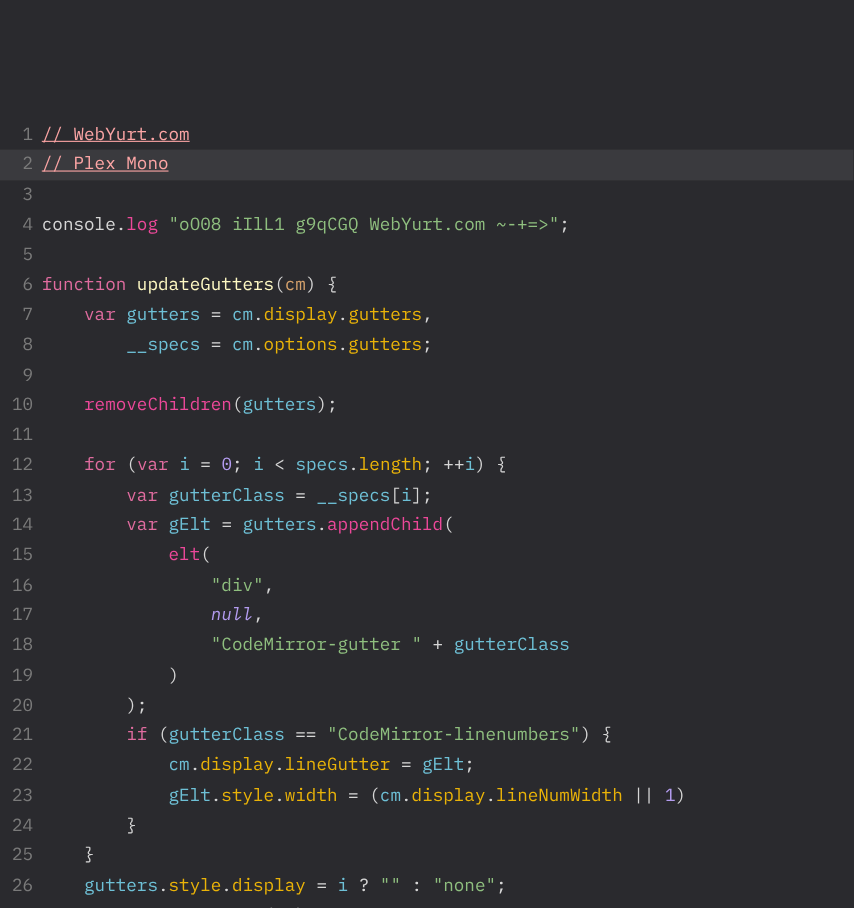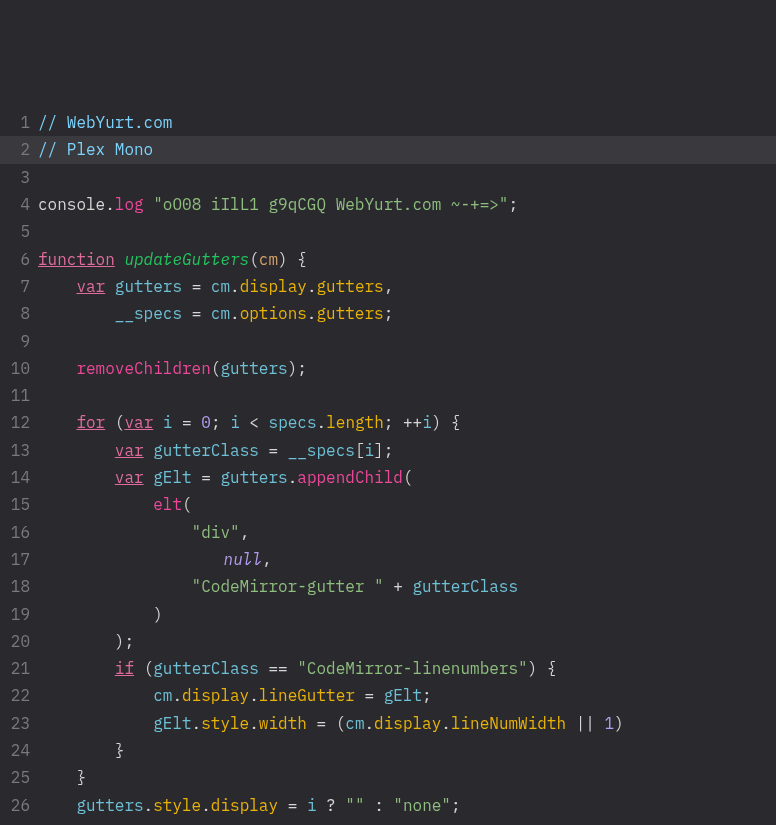--- a/index.html
+++ b/index.html
@@ -28,32 +28,32 @@
     width: 38px;
     text-align: right;
     padding-right: 8px;
     color: #7a7a7a;
     flex-shrink: 0;
     user-select: none;
   }
   .code {
     flex: 1;
   }
-  .tok-comment   { color: #7dd3fc; }
+  .tok-comment   { color: #fca5a5; text-decoration: underline; }
   .tok-ident     { color: #d6d6d6; }
-  .tok-keyword   { color: #e06c9f; text-decoration: underline; }
-  .tok-def       { color: #22c55e; font-style: italic; }
+  .tok-keyword   { color: #e06c9f; }
+  .tok-def       { color: #fef9c3; }
   .tok-func      { color: #ec4899; }
   .tok-variable  { color: #6ec0d6; }
   .tok-property  { color: #eab308; }
   .tok-punct     { color: #d6d6d6; }
   .tok-operator  { color: #d6d6d6; }
   .tok-string    { color: #8fbf7f; }
   .tok-number    { color: #b49cf0; }
-  .tok-atom      { color: #b49cf0; font-style: italic; margin-left: 32px; }
+  .tok-atom      { color: #b49cf0; font-style: italic; }
   .tok-param     { color: #d6a26c; }
 </style>
 </head>
 <body>
 
 
 
 <div class="editor"><div class="line"><div class="gutter">1</div><div class="code"><span class="tok-comment">// WebYurt.com</span></div></div><div class="line highlighted"><div class="gutter">2</div><div class="code"><span class="tok-comment">// Plex Mono</span></div></div><div class="line"><div class="gutter">3</div><div class="code"></div></div><div class="line"><div class="gutter">4</div><div class="code"><span class="tok-ident">console</span><span class="tok-punct">.</span><span class="tok-func">log</span><span class="tok-ident"> </span><span class="tok-string">"oO08 iIlL1 g9qCGQ WebYurt.com ~-+=&gt;"</span><span class="tok-punct">;</span></div></div><div class="line"><div class="gutter">5</div><div class="code"></div></div><div class="line"><div class="gutter">6</div><div class="code"><span class="tok-keyword">function</span><span class="tok-ident"> </span><span class="tok-def">updateGutters</span><span class="tok-punct">(</span><span class="tok-param">cm</span><span class="tok-punct">)</span><span class="tok-ident"> </span><span class="tok-punct">{</span></div></div><div class="line"><div class="gutter">7</div><div class="code"><span class="tok-ident">    </span><span class="tok-keyword">var</span><span class="tok-ident"> </span><span class="tok-variable">gutters</span><span class="tok-ident"> </span><span class="tok-operator">=</span><span class="tok-ident"> </span><span class="tok-variable">cm</span><span class="tok-punct">.</span><span class="tok-property">display</span><span class="tok-punct">.</span><span class="tok-property">gutters</span><span class="tok-punct">,</span></div></div><div class="line"><div class="gutter">8</div><div class="code"><span class="tok-ident">        </span><span class="tok-variable">__specs</span><span class="tok-ident"> </span><span class="tok-operator">=</span><span class="tok-ident"> </span><span class="tok-variable">cm</span><span class="tok-punct">.</span><span class="tok-property">options</span><span class="tok-punct">.</span><span class="tok-property">gutters</span><span class="tok-punct">;</span></div></div><div class="line"><div class="gutter">9</div><div class="code"></div></div><div class="line"><div class="gutter">10</div><div class="code"><span class="tok-ident">    </span><span class="tok-func">removeChildren</span><span class="tok-punct">(</span><span class="tok-variable">gutters</span><span class="tok-punct">)</span><span class="tok-punct">;</span></div></div><div class="line"><div class="gutter">11</div><div class="code"></div></div><div class="line"><div class="gutter">12</div><div class="code"><span class="tok-ident">    </span><span class="tok-keyword">for</span><span class="tok-ident"> </span><span class="tok-punct">(</span><span class="tok-keyword">var</span><span class="tok-ident"> </span><span class="tok-variable">i</span><span class="tok-ident"> </span><span class="tok-operator">=</span><span class="tok-ident"> </span><span class="tok-number">0</span><span class="tok-punct">;</span><span class="tok-ident"> </span><span class="tok-variable">i</span><span class="tok-ident"> </span><span class="tok-operator">&lt;</span><span class="tok-ident"> </span><span class="tok-variable">specs</span><span class="tok-punct">.</span><span class="tok-property">length</span><span class="tok-punct">;</span><span class="tok-ident"> </span><span class="tok-operator">++</span><span class="tok-variable">i</span><span class="tok-punct">)</span><span class="tok-ident"> </span><span class="tok-punct">{</span></div></div><div class="line"><div class="gutter">13</div><div class="code"><span class="tok-ident">        </span><span class="tok-keyword">var</span><span class="tok-ident"> </span><span class="tok-variable">gutterClass</span><span class="tok-ident"> </span><span class="tok-operator">=</span><span class="tok-ident"> </span><span class="tok-variable">__specs</span><span class="tok-punct">[</span><span class="tok-variable">i</span><span class="tok-punct">]</span><span class="tok-punct">;</span></div></div><div class="line"><div class="gutter">14</div><div class="code"><span class="tok-ident">        </span><span class="tok-keyword">var</span><span class="tok-ident"> </span><span class="tok-variable">gElt</span><span class="tok-ident"> </span><span class="tok-operator">=</span><span class="tok-ident"> </span><span class="tok-variable">gutters</span><span class="tok-punct">.</span><span class="tok-func">appendChild</span><span class="tok-punct">(</span></div></div><div class="line"><div class="gutter">15</div><div class="code"><span class="tok-ident">            </span><span class="tok-func">elt</span><span class="tok-punct">(</span></div></div><div class="line"><div class="gutter">16</div><div class="code"><span class="tok-ident">                </span><span class="tok-string">"div"</span><span class="tok-punct">,</span></div></div><div class="line"><div class="gutter">17</div><div class="code"><span class="tok-ident">                </span><span class="tok-atom">null</span><span class="tok-punct">,</span></div></div><div class="line"><div class="gutter">18</div><div class="code"><span class="tok-ident">                </span><span class="tok-string">"CodeMirror-gutter "</span><span class="tok-ident"> </span><span class="tok-operator">+</span><span class="tok-ident"> </span><span class="tok-variable">gutterClass</span></div></div><div class="line"><div class="gutter">19</div><div class="code"><span class="tok-ident">            </span><span class="tok-punct">)</span></div></div><div class="line"><div class="gutter">20</div><div class="code"><span class="tok-ident">        </span><span class="tok-punct">)</span><span class="tok-punct">;</span></div></div><div class="line"><div class="gutter">21</div><div class="code"><span class="tok-ident">        </span><span class="tok-keyword">if</span><span class="tok-ident"> </span><span class="tok-punct">(</span><span class="tok-variable">gutterClass</span><span class="tok-ident"> </span><span class="tok-operator">==</span><span class="tok-ident"> </span><span class="tok-string">"CodeMirror-linenumbers"</span><span class="tok-punct">)</span><span class="tok-ident"> </span><span class="tok-punct">{</span></div></div><div class="line"><div class="gutter">22</div><div class="code"><span class="tok-ident">            </span><span class="tok-variable">cm</span><span class="tok-punct">.</span><span class="tok-property">display</span><span class="tok-punct">.</span><span class="tok-property">lineGutter</span><span class="tok-ident"> </span><span class="tok-operator">=</span><span class="tok-ident"> </span><span class="tok-variable">gElt</span><span class="tok-punct">;</span></div></div><div class="line"><div class="gutter">23</div><div class="code"><span class="tok-ident">            </span><span class="tok-variable">gElt</span><span class="tok-punct">.</span><span class="tok-property">style</span><span class="tok-punct">.</span><span class="tok-property">width</span><span class="tok-ident"> </span><span class="tok-operator">=</span><span class="tok-ident"> </span><span class="tok-punct">(</span><span class="tok-variable">cm</span><span class="tok-punct">.</span><span class="tok-property">display</span><span class="tok-punct">.</span><span class="tok-property">lineNumWidth</span><span class="tok-ident"> </span><span class="tok-operator">||</span><span class="tok-ident"> </span><span class="tok-number">1</span><span class="tok-punct">)</span><span class="tok-ident"> </span></div></div><div class="line"><div class="gutter">24</div><div class="code"><span class="tok-ident">        </span><span class="tok-punct">}</span></div></div><div class="line"><div class="gutter">25</div><div class="code"><span class="tok-ident">    </span><span class="tok-punct">}</span></div></div><div class="line"><div class="gutter">26</div><div class="code"><span class="tok-ident">    </span><span class="tok-variable">gutters</span><span class="tok-punct">.</span><span class="tok-property">style</span><span class="tok-punct">.</span><span class="tok-property">display</span><span class="tok-ident"> </span><span class="tok-operator">=</span><span class="tok-ident"> </span><span class="tok-variable">i</span><span class="tok-ident"> </span><span class="tok-operator">?</span><span class="tok-ident"> </span><span class="tok-string">""</span><span class="tok-ident"> </span><span class="tok-operator">:</span><span class="tok-ident"> </span><span class="tok-string">"none"</span><span class="tok-punct">;</span></div></div><div class="line"><div class="gutter">27</div><div class="code"><span class="tok-ident">    </span><span class="tok-func">updateGutterSpace</span><span class="tok-punct">(</span><span class="tok-variable">cm</span><span class="tok-punct">)</span><span class="tok-punct">;</span></div></div></div>
 
 

